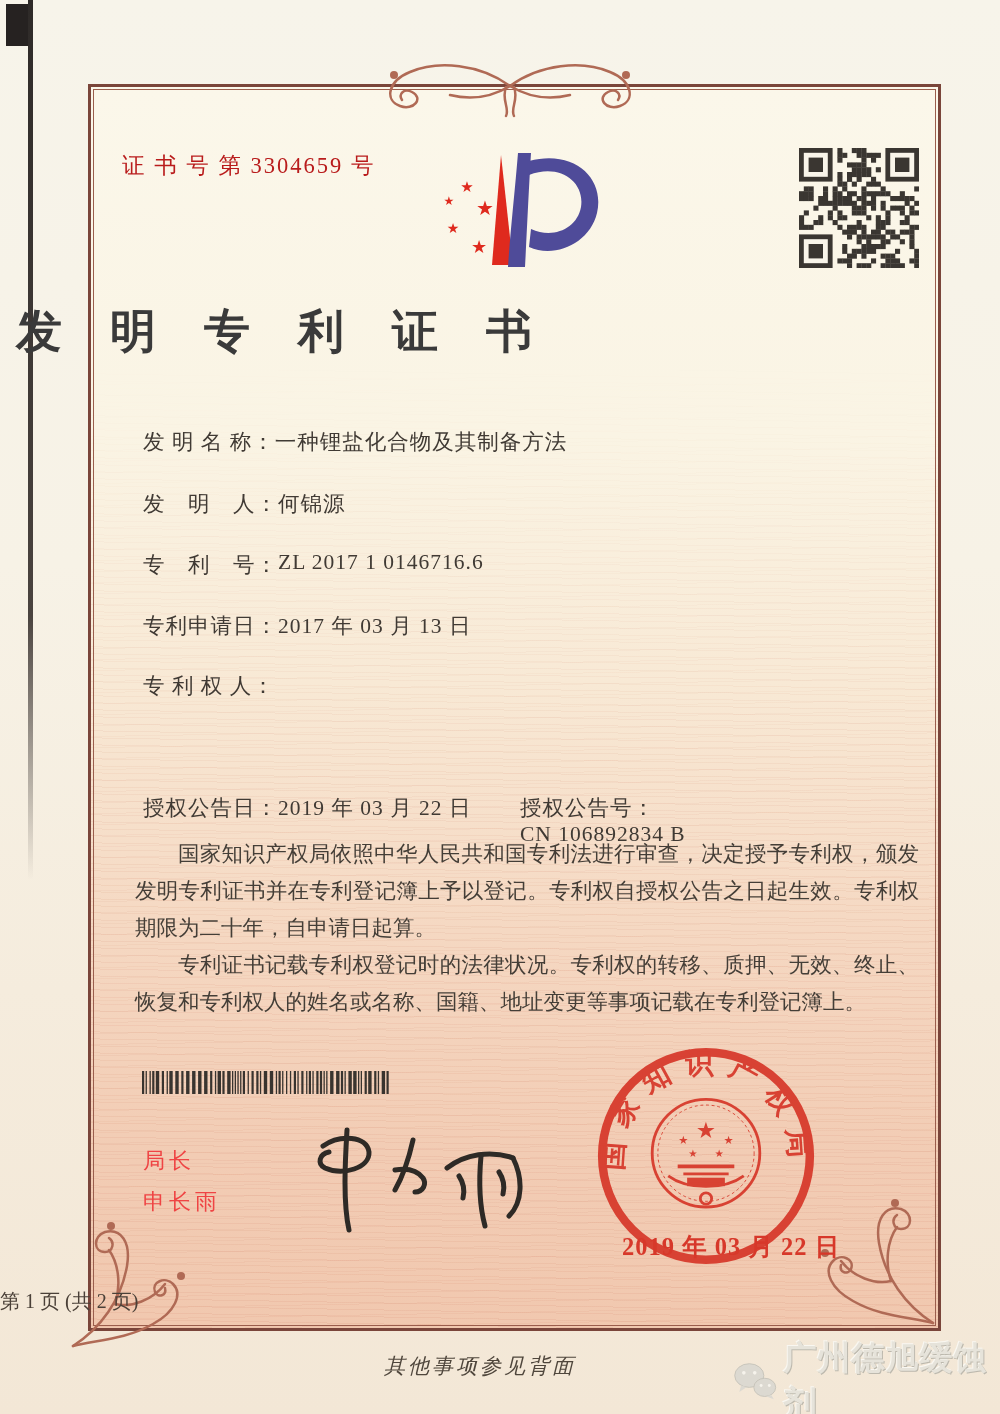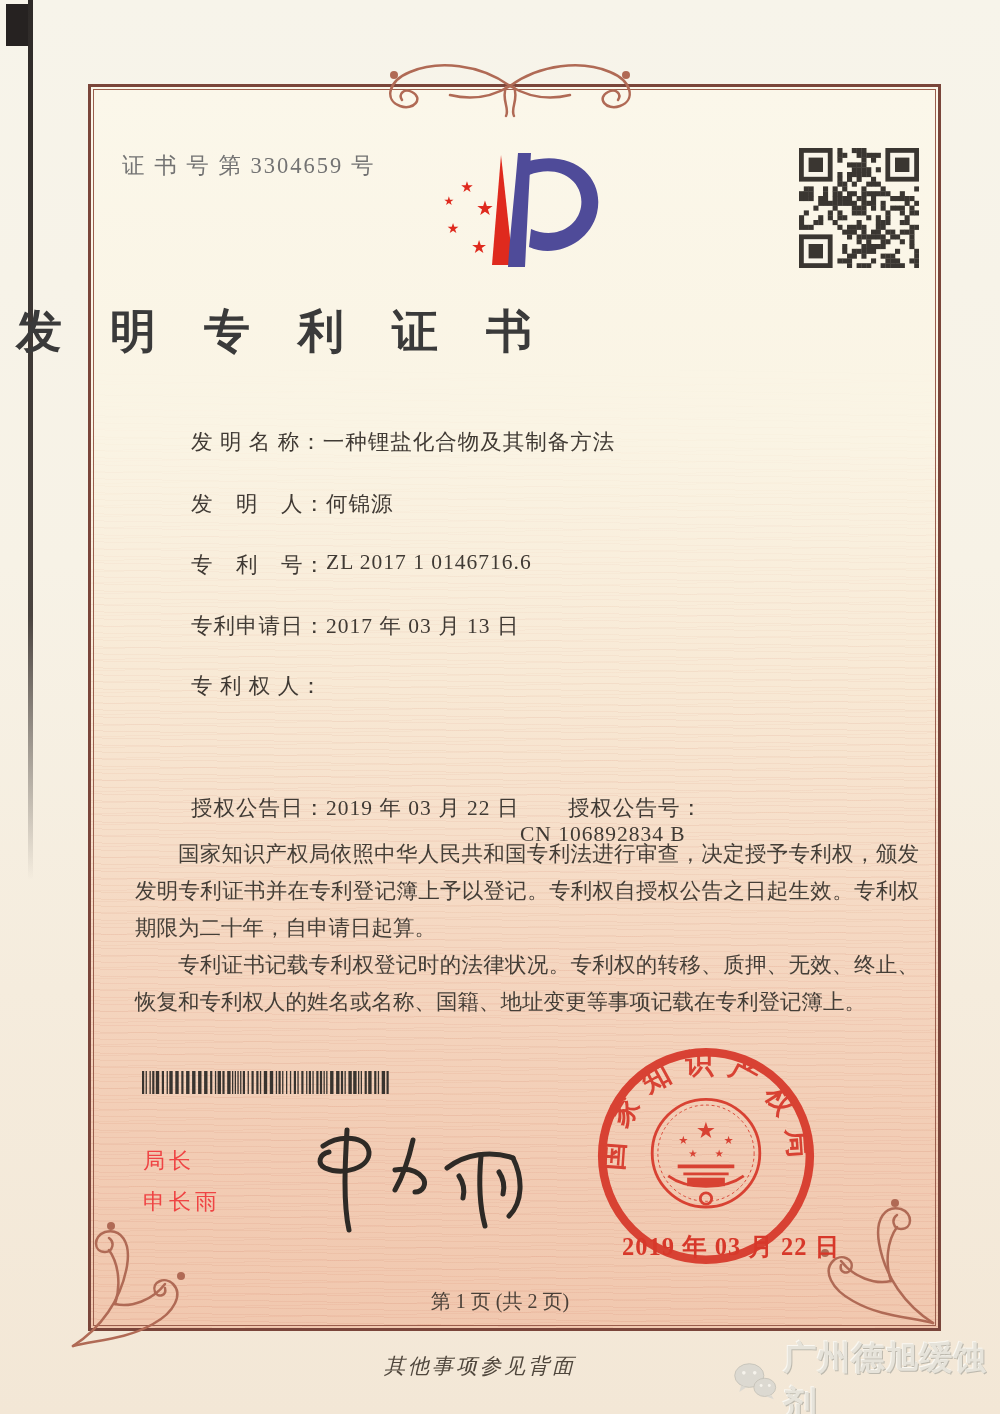--- a/index.html
+++ b/index.html
@@ -33,46 +33,46 @@
 
   .frame {
     left:88px; top:84px; width:853px; height:1247px;
     border:3px solid var(--frame-brown,#7a453a);
   }
   .frame::before {
     content:""; position:absolute; inset:2px;
     border:1px solid #9a5d4c;
   }
 
-  .cert-no { left:122px; top:150px; font-size:22.5px; letter-spacing:2px; color:#737373; }
+  .cert-no { left:122px; top:150px; font-size:22.5px; letter-spacing:2px; color:#b91c1c; }
 
   .title {
     left:0; top:301px; width:1000px; 
     font-size:46px; font-weight:700; color:#3a3a3a;
     letter-spacing:16px; text-indent:16px;
     font-family:"DejaVu Serif","Liberation Serif",serif;
   }
 
   .f-row { left:143px; font-size:21.5px; color:#403a34; letter-spacing:1px; display:flex; }
-  .f-label { white-space:pre;margin-left:48px; }
+  .f-label { white-space:pre; }
   .f-value { white-space:pre-line; }
   .addr .f-value { width:640px; line-height:32px; }
 
   .grant-no { left:520px;flex-direction:column; }
 
   .body-text { left:135px; top:836px; width:784px; font-size:21.5px; line-height:37px;
     text-align:justify; color:#443e37; }
   .body-text p { text-indent:2em; }
 
   .signer { font-size:22px; letter-spacing:4px; color:#ef4444; }
 
   .seal-date { left:622px; top:1230px; font-size:24.5px; letter-spacing:1px;
     color:var(--seal-red,#d7382a); font-weight:600; z-index:6; }
 
-  .page-info { left:0; top:1288px; width:1000px; text-align:center; font-size:20px; color:#4a4038; }
+  .page-info { left:0; top:1288px; width:1000px; font-size:20px; color:#4a4038; }
 
   .back-note { left:0; top:1352px; width:960px; text-align:center;
     font-size:21px; font-style:italic; color:#4f463c; letter-spacing:3px;
     font-family:"DejaVu Serif","Liberation Serif",serif; }
 
   .watermark { left:732px; top:1336px; display:flex; align-items:center; gap:6px; z-index:7; }
   .watermark .wm-text { font-size:33px; font-weight:700; color:#e6e3da;
     text-shadow:1px 1px 0 #bdb9ae, -1px -1px 0 #f9f7f1; letter-spacing:1px;
     font-family:"Liberation Sans","DejaVu Sans",sans-serif; }
 

